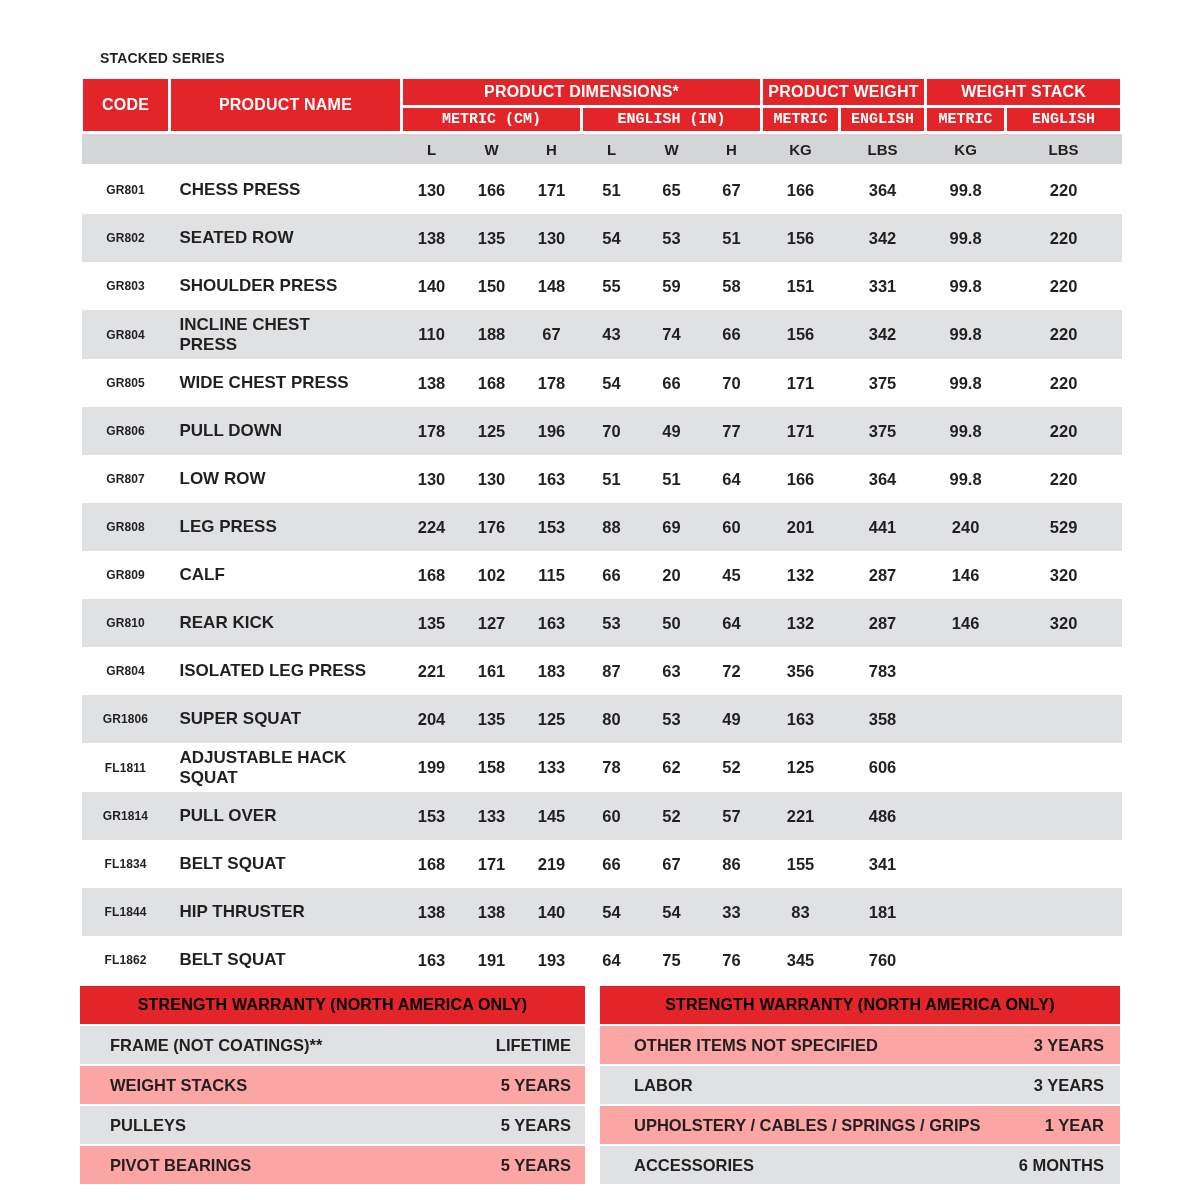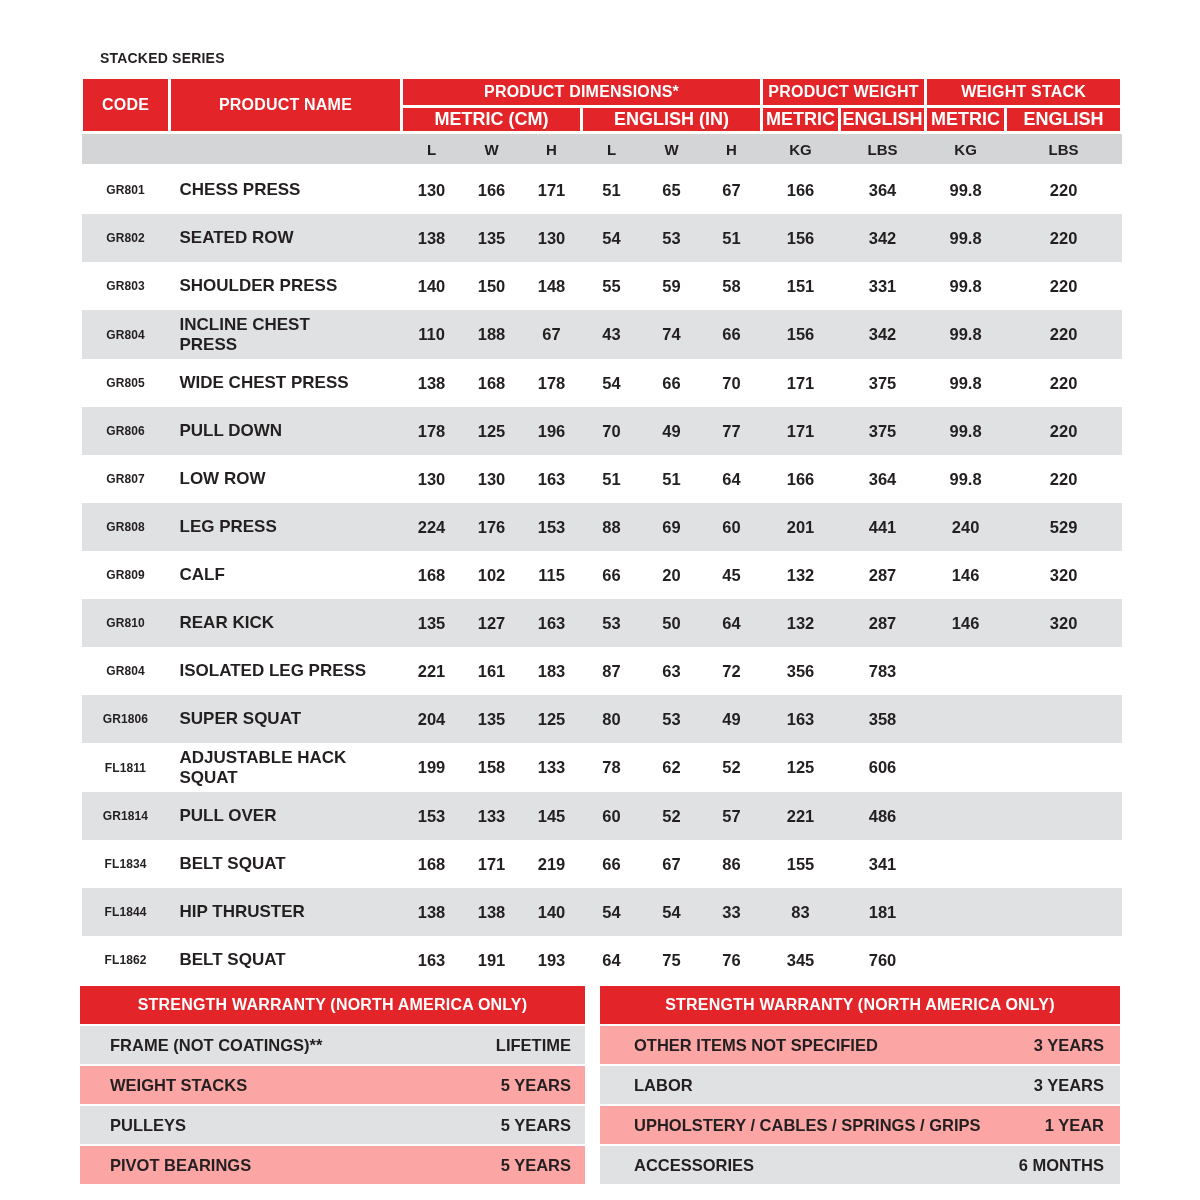--- a/index.html
+++ b/index.html
@@ -19,21 +19,21 @@
   
   table.spec{
     width:1040px;border-collapse:collapse;table-layout:fixed;
   }
   table.spec th{
     background:#E32428;color:#ffffff;font-weight:bold;
     border:3px solid #ffffff;text-align:center;vertical-align:middle;
     padding:0;
   }
   tr.hrow1 th{height:26px;font-size:16px;letter-spacing:.2px;}
-  tr.hrow2 th{height:23px;font-size:18px;}
+  tr.hrow2 th{height:23px;font-size:15px;font-family:Liberation Mono, monospace;}
   th.corner{font-size:16px;}
   tr.units td{
     background:#D3D5D6;height:30px;font-size:15px;font-weight:bold;
     text-align:center;vertical-align:middle;border-top:2px solid #fff;
     border-bottom:2px solid #fff;
   }
   table.spec td{padding:0;}
   tbody.rows td{
     height:38px;vertical-align:middle;text-align:center;
     font-size:16.5px;font-weight:bold;
@@ -44,21 +44,21 @@
     text-align:left;padding:5px 6px 5px 10px;font-size:17px;line-height:1.15;
     white-space:pre-line;
   }
 
   
   .warranty-wrap{display:flex;margin-top:2px;}
   .warranty{display:block;}
   .warranty.left{width:505px;margin-right:15px;}
   .warranty.right{width:520px;}
   .w-header{
-    background:#E32428;color:#ffffff;font-weight:bold;font-size:16px;
+    background:#E32428;color:#000000;font-weight:bold;font-size:16px;
     height:38px;display:flex;align-items:center;justify-content:center;
     letter-spacing:.2px;text-align:center;
   }
   .w-row{
     height:38px;margin-top:2px;display:flex;align-items:center;
     justify-content:space-between;font-weight:bold;font-size:16.5px;
   }
   .warranty.left .w-row{padding:0 14px 0 30px;box-sizing:border-box;}
   .warranty.right .w-row{padding:0 16px 0 34px;box-sizing:border-box;}
   .warranty.left .w-row:nth-child(odd of .w-row){background:#DFE1E2;}

